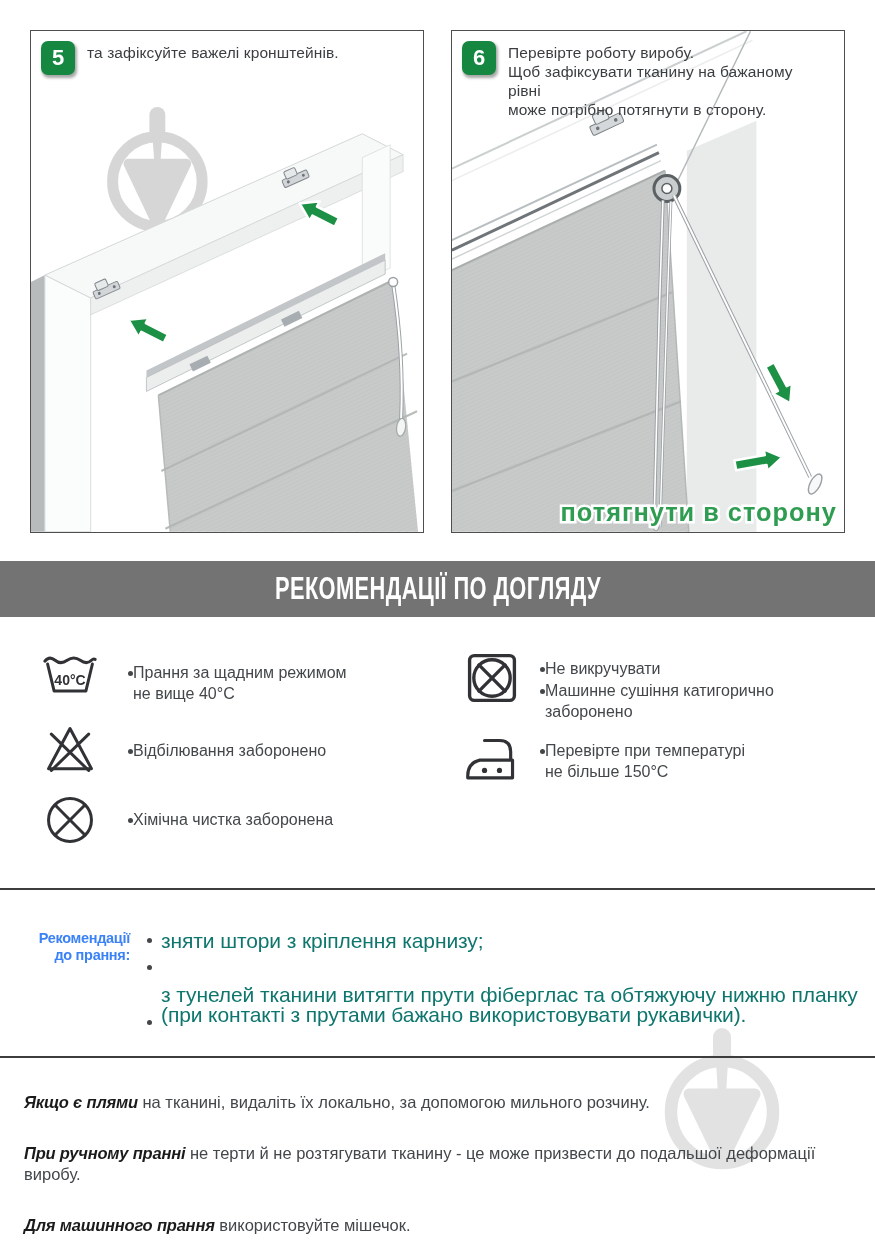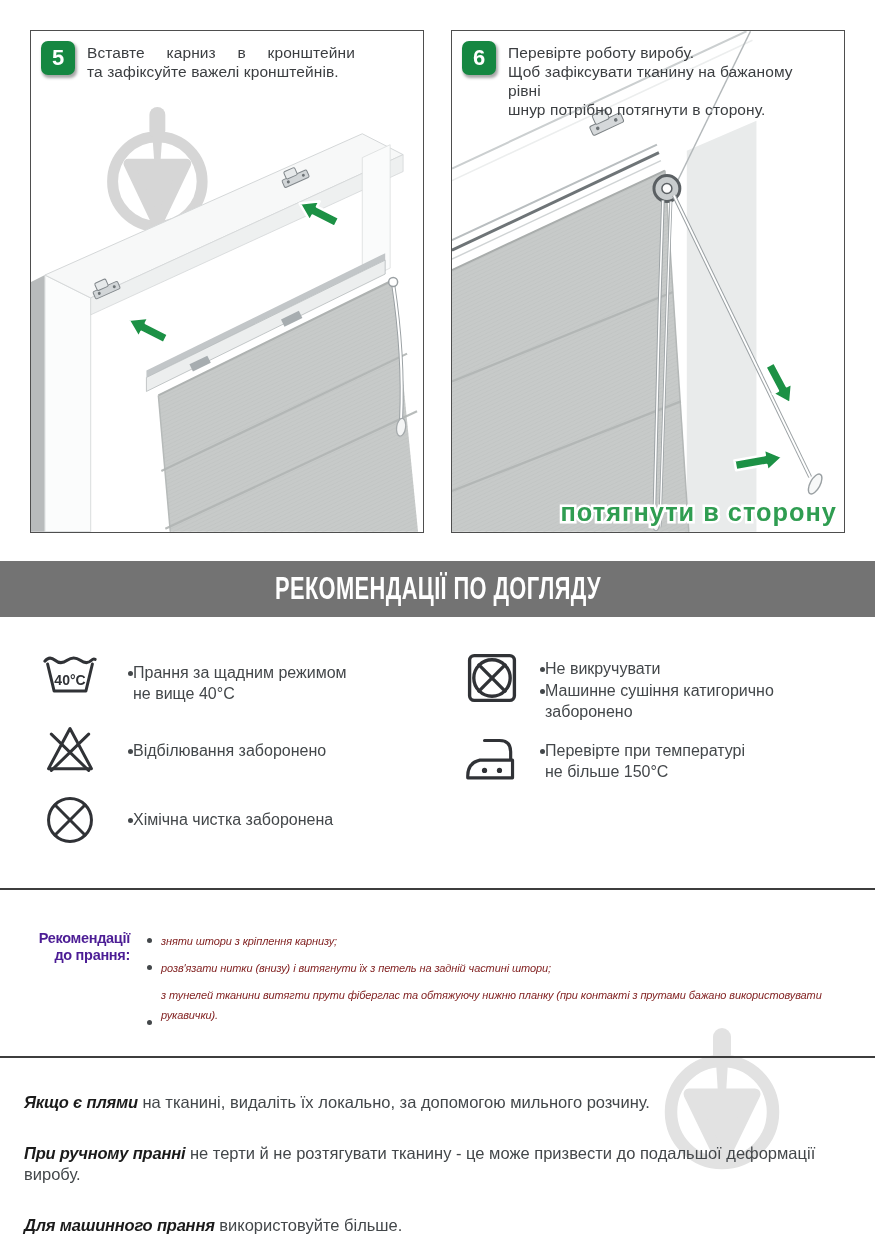--- a/index.html
+++ b/index.html
@@ -34,24 +34,24 @@
   .banner-title {
     color:#fff; font-weight:bold; font-size:28px; letter-spacing:.5px;
     transform:scaleX(.78) scaleY(1.12); white-space:nowrap;
   }
   .care-icon { position:absolute; width:56px; height:56px; }
   .care-text { position:absolute; display:flex; gap:0; font-size:16px; line-height:20.5px; color:#43474a; }
   .dot { flex:0 0 5px; width:5px; height:5px; border-radius:50%; background:#43474a; margin-top:8px; }
   .divider { position:absolute; left:0; width:875px; height:2px; background:#3d3d3d; }
   .wash-label {
     position:absolute; left:22px; top:930px; width:108px;
-    font-size:14.5px; font-weight:bold; line-height:17px; color:#4c1d95;
+    font-size:14.5px; font-weight:bold; line-height:17px; color:#3b82f6;
     text-align:right; letter-spacing:-.3px;
   }
-  .wash-bullet { position:absolute; left:147px; display:flex; gap:9px; width:712px; font-size:11px; line-height:20px; color:#7f1d1d; letter-spacing:-.1px;font-style:italic; }
+  .wash-bullet { position:absolute; left:147px; display:flex; gap:9px; width:712px; font-size:21px; line-height:20px; color:#0f766e; letter-spacing:-.1px; }
   .wash-bullet .dot { margin-top:7px; }
   .note { position:absolute; left:24px; width:830px; font-size:16.5px; line-height:21px; color:#43474a; }
   .note b { color:#1b1b1b; letter-spacing:-.2px;font-style:italic; }
   .wm2 { position:absolute; left:652px; top:1024px; width:142px; height:160px; z-index:0; }
   .layer { position:relative; z-index:2; }
   svg text { font-family:"Liberation Sans", sans-serif; }
 </style>
 </head>
 <body>
 
@@ -113,21 +113,20 @@
     <g transform="translate(270,173) rotate(207)">
       <polygon points="0,0 -17,-11 -17,-5 -42,-5 -42,5 -17,5 -17,11" fill="#1c9145" stroke="#ffffff" stroke-width="2.5" stroke-linejoin="round"></polygon>
     </g>
     <g transform="translate(98,290) rotate(207)">
       <polygon points="0,0 -17,-11 -17,-5 -42,-5 -42,5 -17,5 -17,11" fill="#1c9145" stroke="#ffffff" stroke-width="2.5" stroke-linejoin="round"></polygon>
     </g>
   </svg>
   <div class="panel-header">
     <div class="step-badge">5</div>
     <div class="step-text">
-      <span class="jline">Вставте карниз в кронштейни</span>
       <span>та зафіксуйте важелі кронштейнів.</span>
     </div>
   </div>
 </div>
 
 <div class="panel" id="panel-6">
   <svg class="illu" viewBox="0 0 394 503">
     <defs>
       <pattern id="p6fab" patternUnits="userSpaceOnUse" width="5" height="5" patternTransform="rotate(20)">
         <path d="M0 5 L5 0" stroke="#b9bcbb" stroke-width="0.8"></path>
@@ -178,21 +177,21 @@
     <g transform="translate(332,428) rotate(-10)">
       <polygon points="0,0 -17,-11 -17,-5 -48,-5 -48,5 -17,5 -17,11" fill="#1c9145" stroke="#ffffff" stroke-width="2.5" stroke-linejoin="round"></polygon>
     </g>
     <text x="248" y="492" text-anchor="middle" font-size="25.5" font-weight="bold" fill="#2f9d51" stroke="#ffffff" stroke-width="5" paint-order="stroke" letter-spacing="1">потягнути в сторону</text>
   </svg>
   <div class="panel-header">
     <div class="step-badge">6</div>
     <div class="step-text">
       <span>Перевірте роботу виробу.</span><br>
       <span>Щоб зафіксувати тканину на бажаному рівні</span><br>
-      <span>шнур потрібно потягнути в сторону.</span>
+      <span>може потрібно потягнути в сторону.</span>
     </div>
   </div>
 </div>
 
 <div class="banner">
   <span class="banner-title">РЕКОМЕНДАЦІЇ ПО ДОГЛЯДУ</span>
 </div>
 
 <svg class="care-icon" style="left:42px; top:650px;" viewBox="0 0 60 60">
   <g fill="none" stroke="#303236" stroke-width="3.2" stroke-linecap="round" stroke-linejoin="round">
@@ -274,21 +273,20 @@
 <div class="wash-label">
   <span>Рекомендації</span><br>
   <span>до прання:</span>
 </div>
 <div class="wash-bullet" style="top:931px;">
   <span class="dot"></span>
   <span>зняти штори з кріплення карнизу;</span>
 </div>
 <div class="wash-bullet" style="top:958px;">
   <span class="dot"></span>
-  <span>розв'язати нитки (внизу) і витягнути їх з петель на задній частині штори;</span>
 </div>
 <div class="wash-bullet" style="top:985px;align-items:flex-end;">
   <span class="dot"></span>
   <span>з тунелей тканини витягти прути фіберглас та обтяжуючу нижню планку (при контакті з прутами бажано використовувати рукавички).</span>
 </div>
 
 <svg class="wm2" viewBox="0 0 142 160">
   <g fill="#e2e2e2" stroke="#e2e2e2">
     <circle cx="70" cy="88" r="51" fill="none" stroke-width="12.5"></circle>
     <rect x="61" y="4" width="18" height="36" rx="9" stroke="none"></rect>
@@ -299,14 +297,14 @@
 
 <div class="divider layer" style="top:1056px;"></div>
 
 <div class="note layer" style="top:1090px;">
   <b>Якщо є плями</b><span> на тканині, видаліть їх локально, за допомогою мильного розчину.</span>
 </div>
 <div class="note layer" style="top:1120px;">
   <b>При ручному пранні</b><span> не терти й не розтягувати тканину - це може призвести до подальшої деформації виробу.</span>
 </div>
 <div class="note layer" style="top:1150px;">
-  <b>Для машинного прання</b><span> використовуйте більше.</span>
+  <b>Для машинного прання</b><span> використовуйте мішечок.</span>
 </div>
 
 </body></html>

